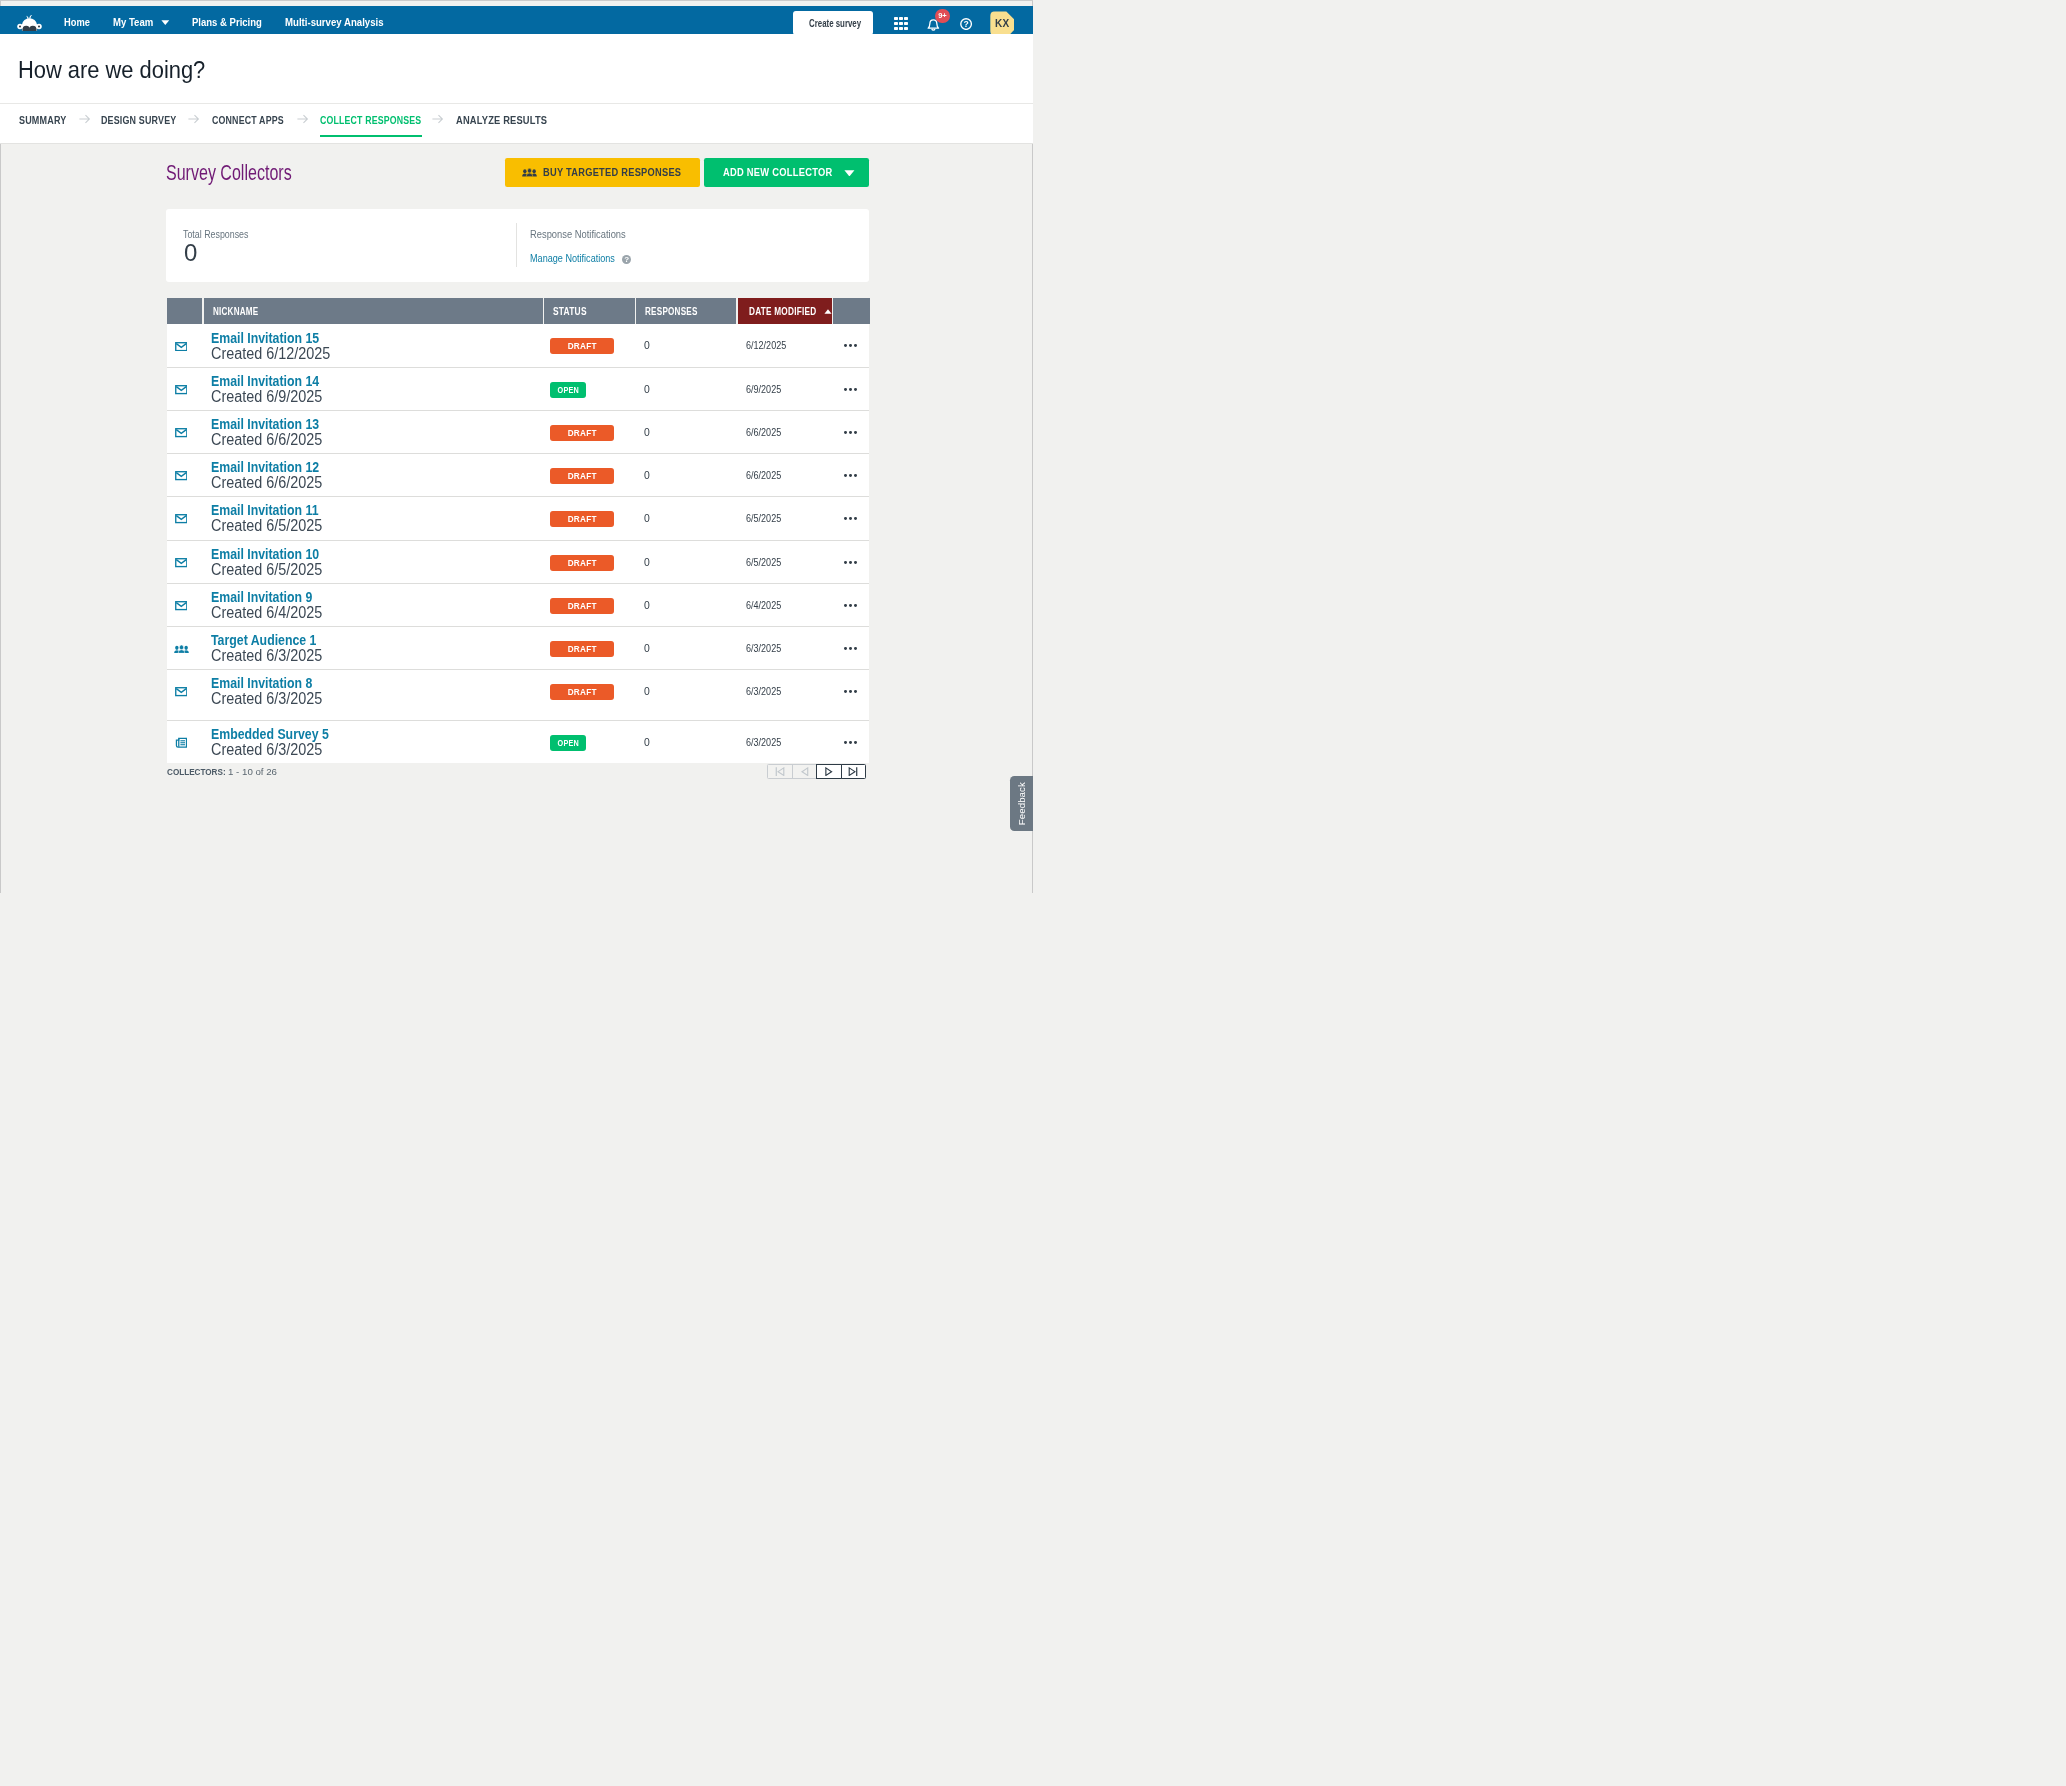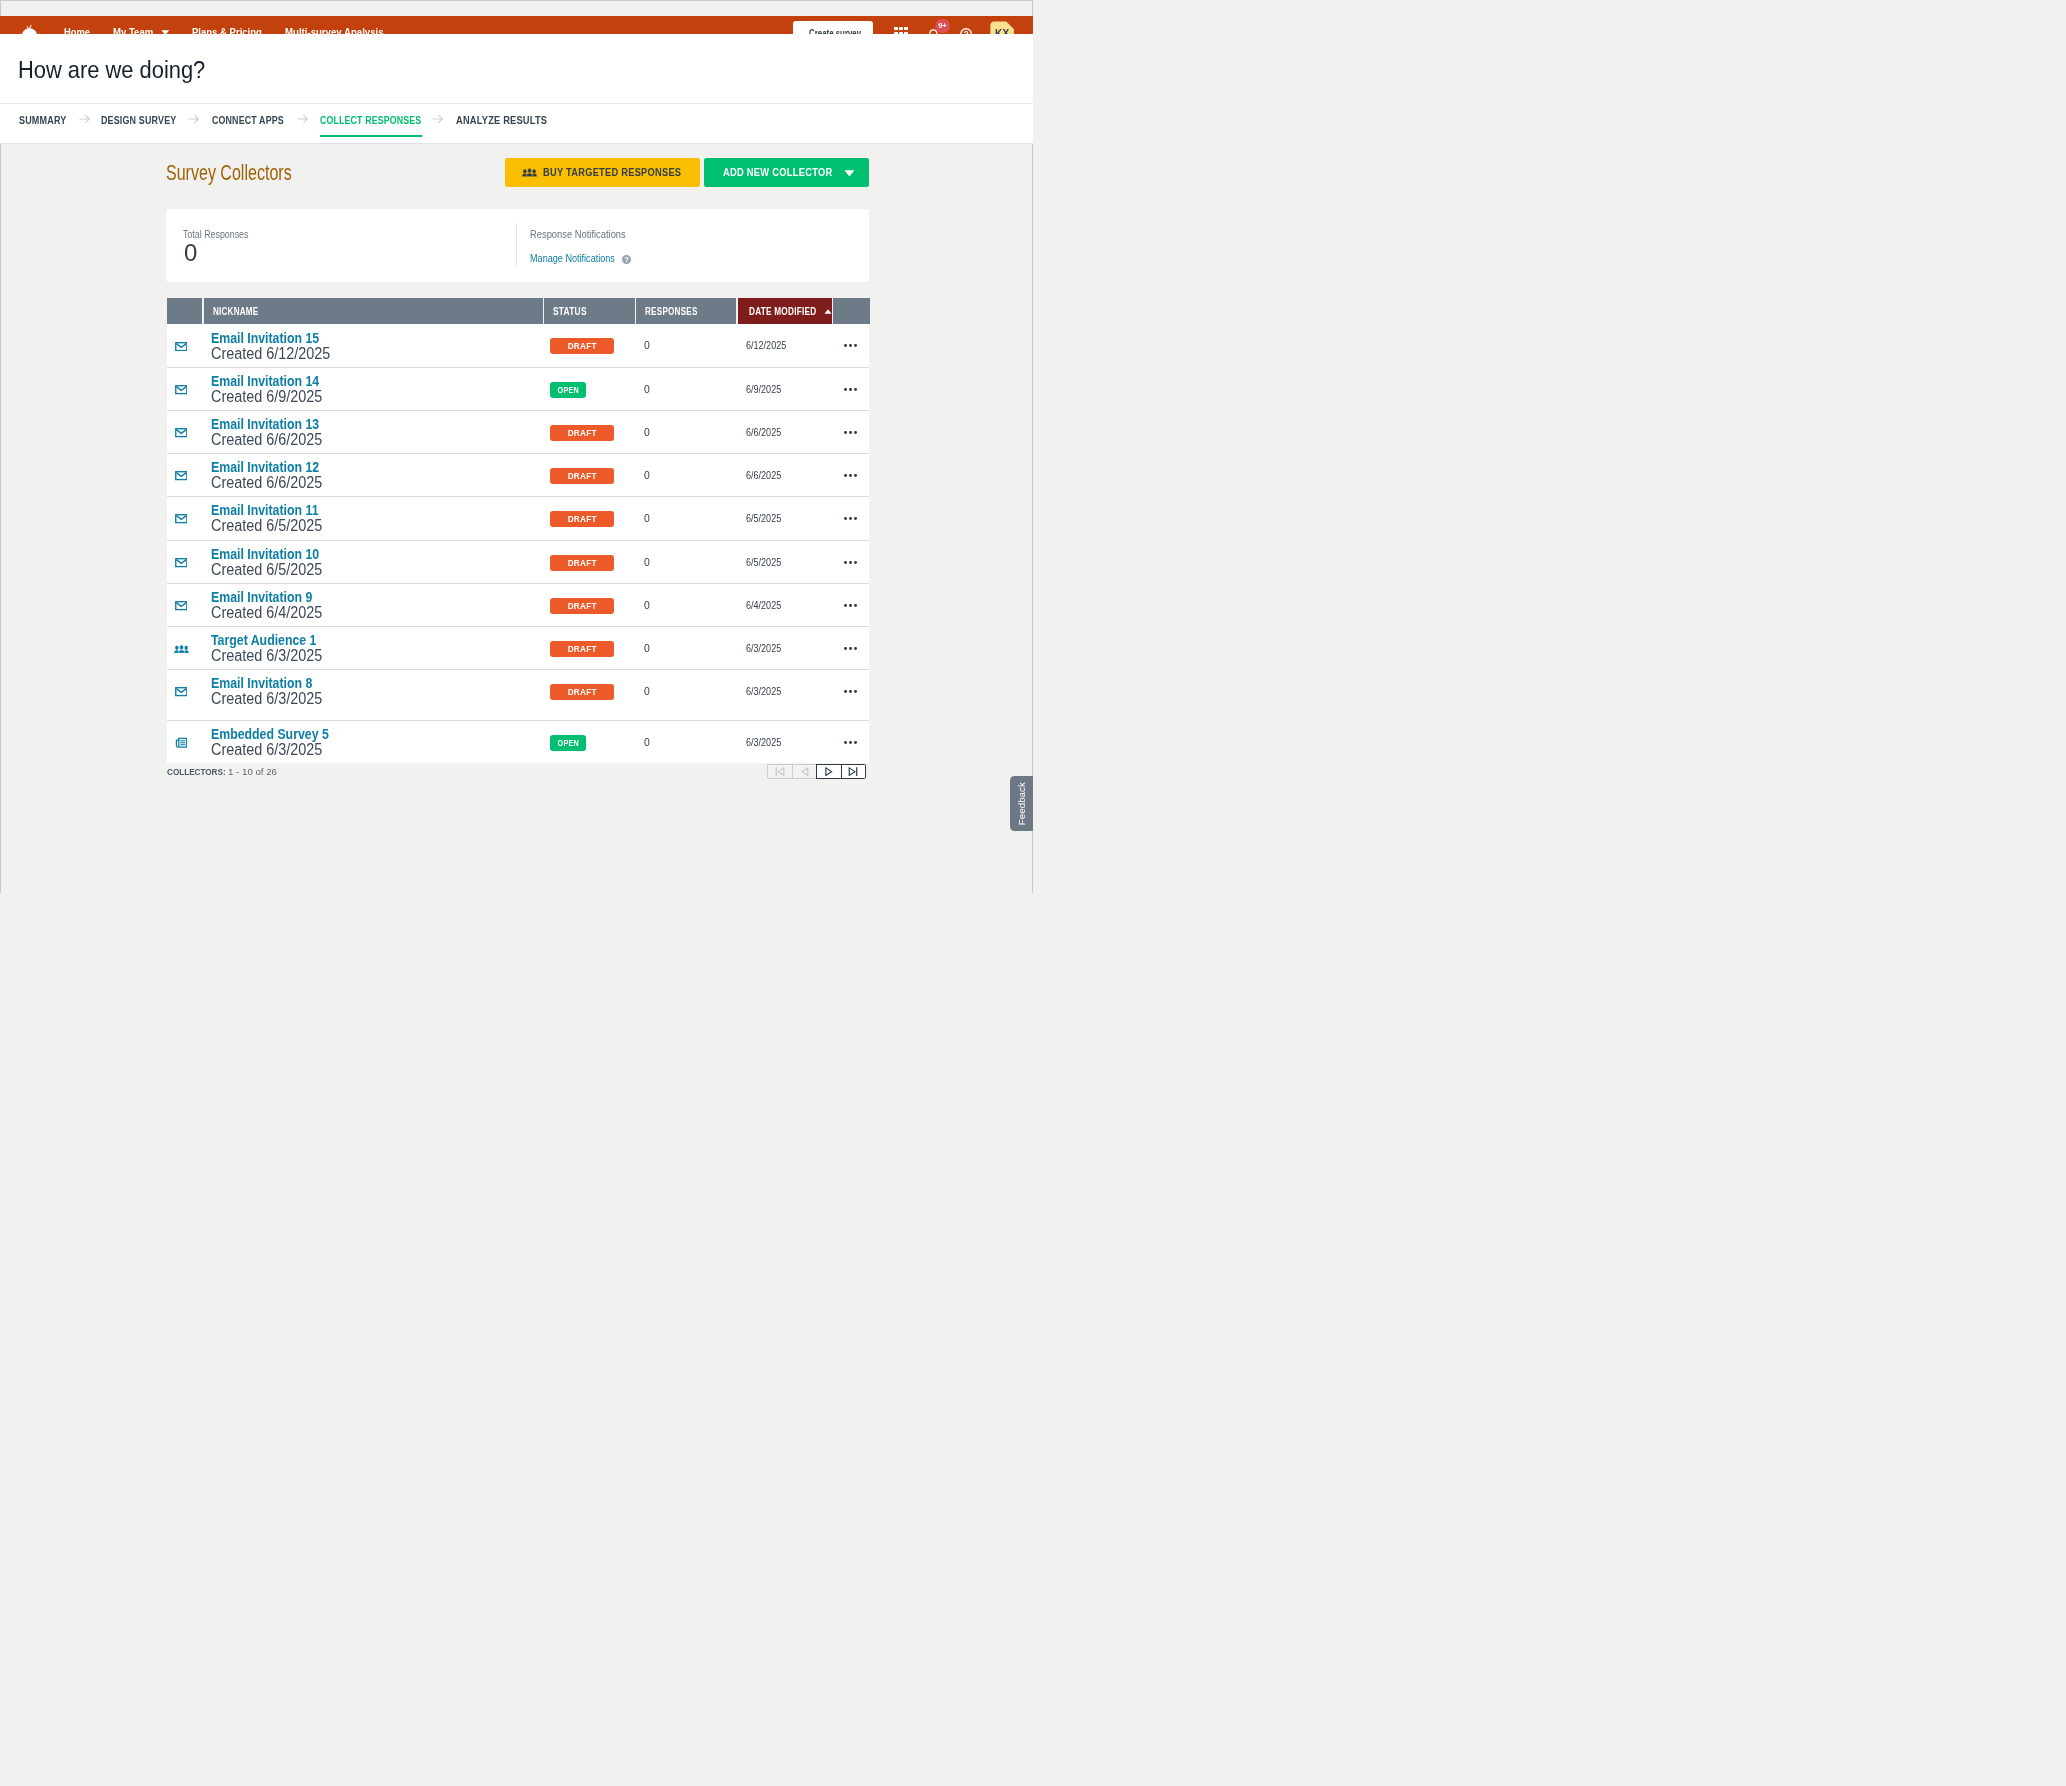--- a/index.html
+++ b/index.html
@@ -1,42 +1,42 @@
 <!DOCTYPE html>
 <html style="font-size:11.5px"><head><meta charset="utf-8"><title>How are we doing?</title>
 <style>
 * { margin:0; padding:0; box-sizing:border-box; }
 html,body { width:1033px; height:893px; }
 body { font-family:"Liberation Sans",sans-serif; background:#f1f1ef; overflow:hidden; }
 .nx { display:inline-block; transform-origin:0 50%; white-space:pre; }
 #page { position:relative; width:1033px; height:893px; background:#f1f1ef; border-left:0.7px solid #c9c9c9; border-right:0.7px solid #c9c9c9; }
 
 #topstrip { position:absolute; left:-0.7px; top:0; width:1033px; height:0.7px; background:#cbcbcb; }
-#nav { position:absolute; left:-0.7px; top:16px; width:1033px; height:33px; background:#c2410c; }
+#nav { position:absolute; left:-0.7px; top:6px; width:1033px; height:33px; background:#0369a1; }
 .navlink { position:absolute; top:0; height:33px; line-height:33px; color:#fff; font-size:10.8px; font-weight:700; white-space:nowrap; }
 #logo { position:absolute; left:16px; top:8.3px; }
 #createbtn { position:absolute; left:793px; top:5px; width:80px; height:24px; background:#fff; border-radius:2.9px; }
 #createbtn .nx { position:absolute; left:16px; top:0; line-height:24px; color:#333e48; font-size:10.8px; font-weight:700; }
 #gridicon { position:absolute; left:894px; top:10.8px; width:13.6px; height:13.6px; display:grid; grid-template-columns:3.6px 3.6px 3.6px; grid-template-rows:3.6px 3.6px 3.6px; gap:1.4px; }
 #gridicon i { background:#fff; border-radius:0.7px; }
 #bell { position:absolute; left:926px; top:10.8px; }
 #bellbadge { position:absolute; left:935px; top:2.9px; width:14.3px; height:14.3px; border-radius:50%; background:#e04d55; color:#fff; font-size:7.5px; font-weight:700; text-align:center; line-height:14.3px; }
 #help { position:absolute; left:960px; top:11.5px; }
 #avatar { position:absolute; left:990px; top:5.4px; width:24px; height:25px; background:#f9df8f; color:#333e48; font-size:10px; font-weight:700; text-align:center; line-height:25px; letter-spacing:0.4px; border-radius:5px; clip-path:polygon(0 0, 16px 0, 24px 8px, 24px 18.4px, 17.5px 25px, 0 25px); }
 
 #titleband { position:absolute; left:-0.7px; top:34px; width:1033px; height:70px; background:#fff; border-bottom:0.7px solid #e8e8e6; }
 #h1 { position:absolute; left:17.6px; top:24px; font-size:24.4px; line-height:24.4px; font-weight:400; color:#16202a; }
 
 #tabs { position:absolute; left:-0.7px; top:104px; width:1033px; height:40px; background:#fff; border-bottom:0.7px solid #e3e3e1; }
 .tab { position:absolute; top:0; height:33px; line-height:33px; font-size:10.8px; font-weight:700; color:#37444f; letter-spacing:0.2px; white-space:nowrap; }
 .tab.active { color:#00bf6f; }
 .tabarrow { position:absolute; top:10.4px; }
 #tabline { position:absolute; left:320px; width:102px; top:30.5px; height:2.9px; background:#00bf6f; }
 
-#h2 { position:absolute; left:165px; top:162px; font-size:22px; line-height:22px; font-weight:400; color:#a16207;text-decoration:underline; }
+#h2 { position:absolute; left:165px; top:162px; font-size:22px; line-height:22px; font-weight:400; color:#701a75;text-decoration:underline; }
 .cta { position:absolute; top:158px; height:29px; border-radius:2.2px; }
 #buybtn { left:504px; width:195px; background:#f9be00; }
 #buybtn .nx { position:absolute; left:38px; top:0; line-height:29px; font-size:10.8px; font-weight:700; letter-spacing:0.3px; color:#333e48; }
 #buybtn svg { position:absolute; left:17px; top:10px; }
 #addbtn { left:703px; width:165px; background:#00bf6f;padding-left:36px; }
 #addbtn .nx { position:absolute; left:18.7px; top:0; line-height:29px; font-size:10.8px; font-weight:700; letter-spacing:0.3px; color:#fff; }
 #addbtn svg { position:absolute; left:140px; top:11.5px; }
 #card { position:absolute; left:165px; top:209px; width:703px; height:73px; background:#fff; border-radius:2.9px; }
 .cardlabel { position:absolute; font-size:10.8px; line-height:10.8px; color:#68757f; }
 #totalnum { position:absolute; left:183px; top:241px; font-size:24px; line-height:24px; color:#333e48; }

